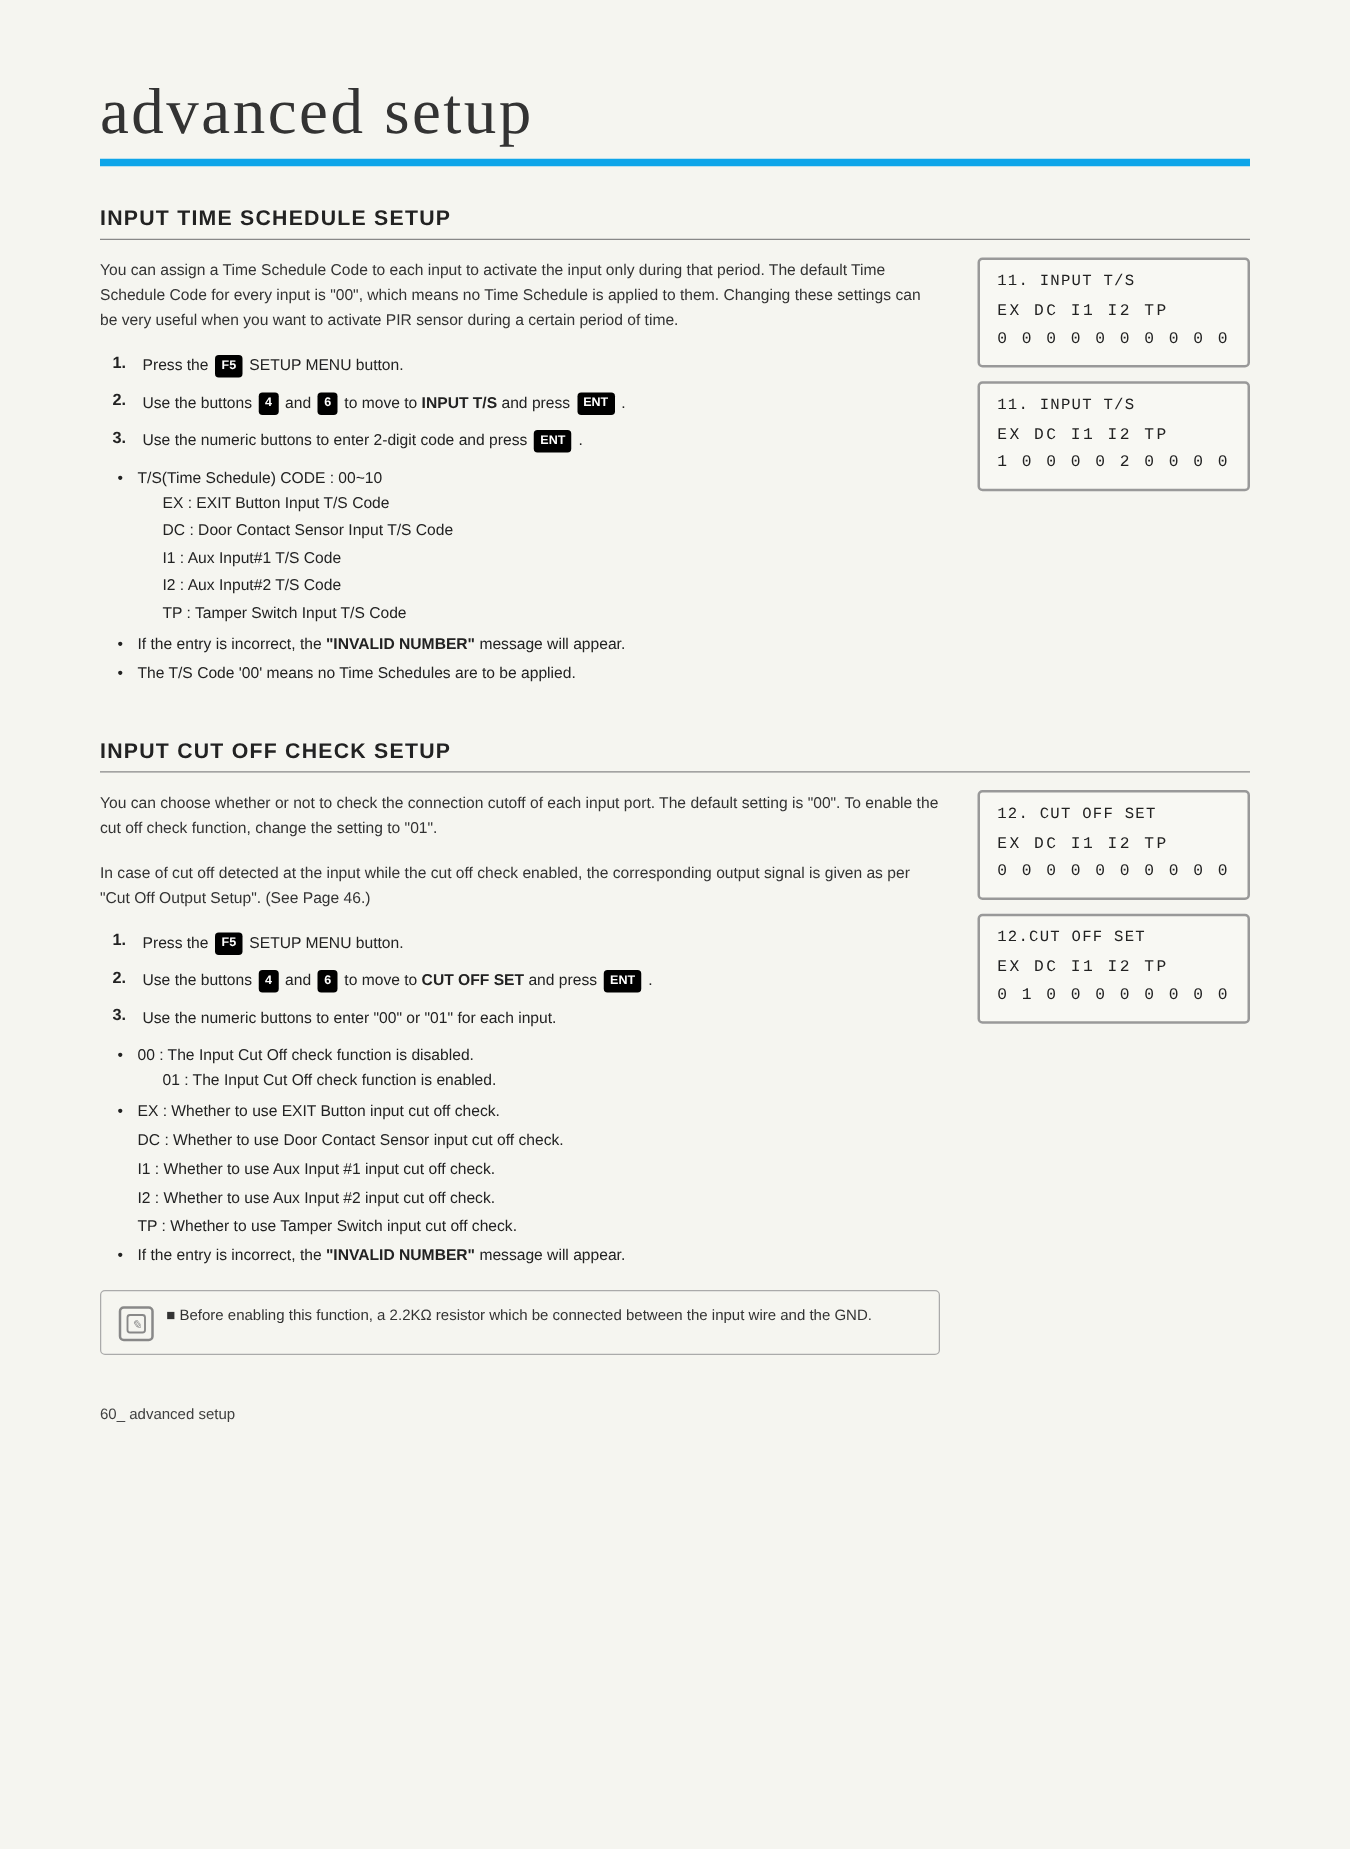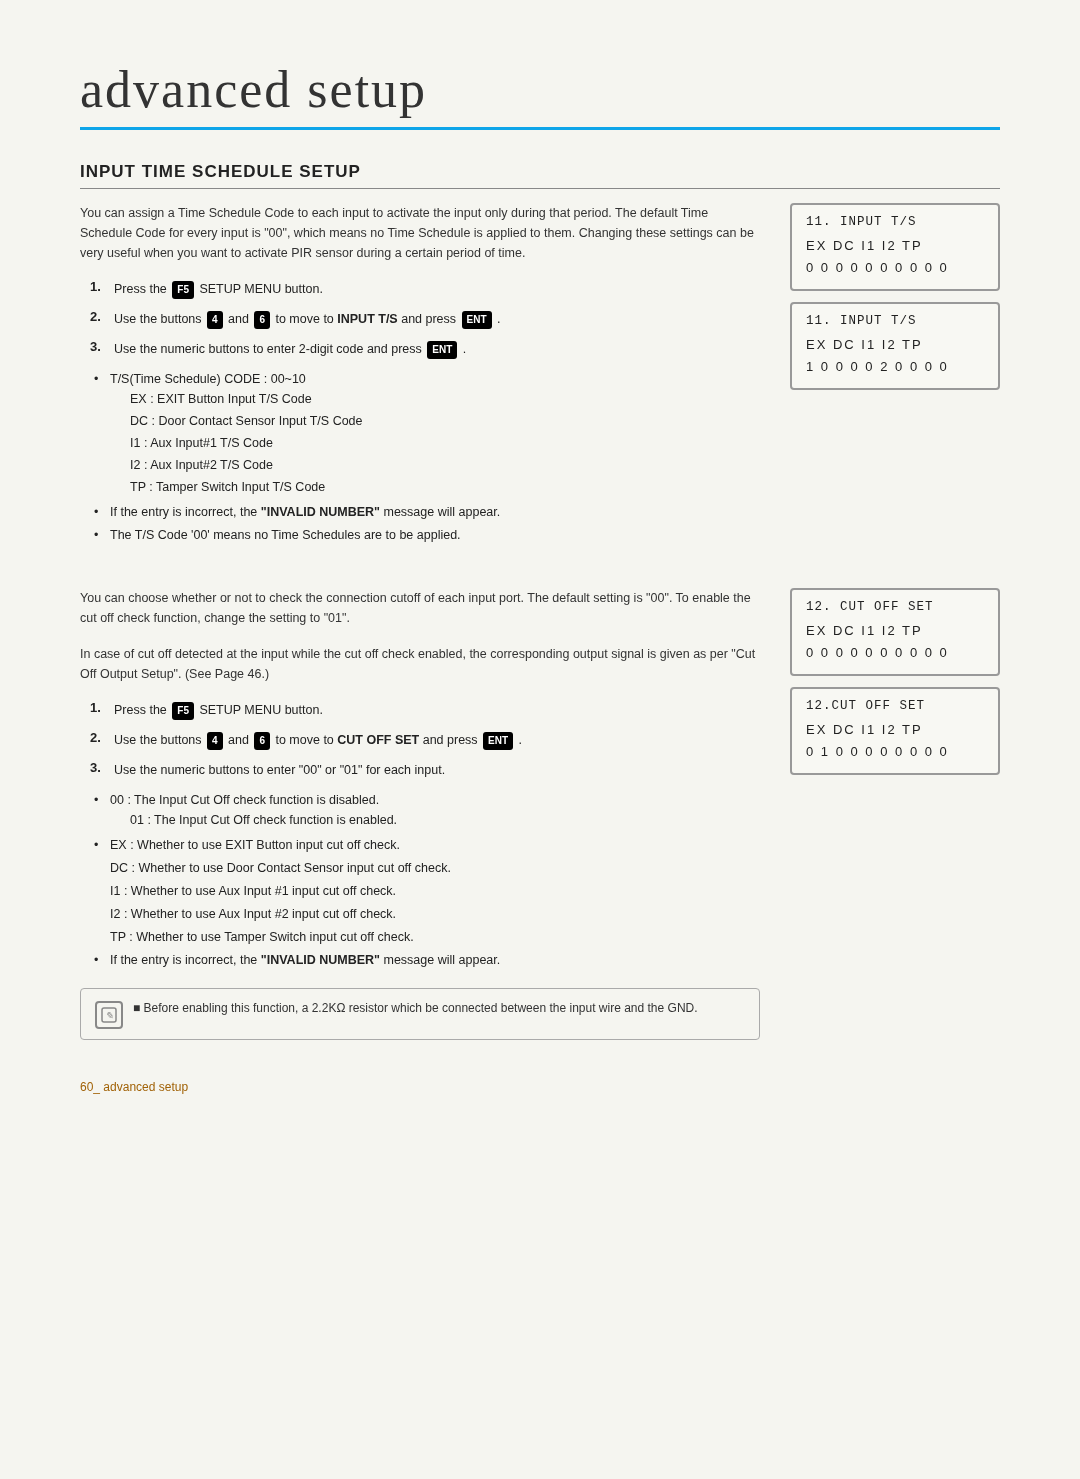--- a/index.html
+++ b/index.html
@@ -10,21 +10,21 @@
       color: #222;
       padding: 60px 80px 60px 80px;
       max-width: 1080px;
       min-height: 1479px;
     }
     .page-title {
       font-size: 52px;
       font-weight: 300;
       letter-spacing: 2px;
       color: #333;
-      border-bottom: 3px solid #0ea5e9;
+      border-bottom: 6px solid #0ea5e9;
       padding-bottom: 8px;
       margin-bottom: 32px;
       font-family: Georgia, serif;
     }
     .section-title {
       font-size: 17px;
       font-weight: 900;
       letter-spacing: 1px;
       border-bottom: 1.5px solid #888;
       padding-bottom: 6px;
@@ -116,21 +116,21 @@
       min-width: 200px;
     }
     .lcd-title {
       font-size: 12.5px;
       margin-bottom: 6px;
       font-family: 'Courier New', monospace;
       letter-spacing: 1px;
     }
     .lcd-row {
       font-size: 13px;
-      font-family: Liberation Sans, sans-serif;
+      font-family: Liberation Mono, monospace;
       letter-spacing: 2px;
       line-height: 1.7;
     }
     .note-box {
       display: flex;
       align-items: flex-start;
       gap: 10px;
       border: 1.5px solid #aaa;
       border-radius: 4px;
       padding: 10px 14px;
@@ -151,21 +151,21 @@
       margin-top: 2px;
     }
     .note-text {
       font-size: 12px;
       color: #333;
       line-height: 1.6;
     }
     .footer-page {
       margin-top: 40px;
       font-size: 12px;
-      color: #a16207;
+      color: #404040;
     }
   </style>
 </head>
 <body>
 
 <div class="page-title">advanced setup</div>
 
 <div class="section">
   <div class="section-title">INPUT TIME SCHEDULE SETUP</div>
   <div class="section-with-panels">
@@ -227,20 +227,21 @@
       <div class="lcd-panel">
         <div class="lcd-title">11. INPUT  T/S</div>
         <div class="lcd-row">EX  DC  I1  I2  TP</div>
         <div class="lcd-row">1 0  0 0  0 2  0 0  0 0</div>
       </div>
     </div>
   </div>
 </div>
 
 <div class="section" style="margin-top: 20px;">
+  <div class="section-title">INPUT CUT OFF CHECK SETUP</div>
   <div class="section-with-panels">
     <div class="section-left">
       <div class="section-intro">You can choose whether or not to check the connection cutoff of each input port. The default setting is "00".  To enable the cut off check function, change the setting to "01".</div>
       <div class="section-intro"> In case of cut off detected at the input while the cut off check enabled, the corresponding output signal is given as per "Cut Off Output Setup". (See Page 46.)</div>
 
       <div class="steps">
 
         <div class="step">
           <span class="step-num"><b>1.</b></span>
           <span class="step-content">

